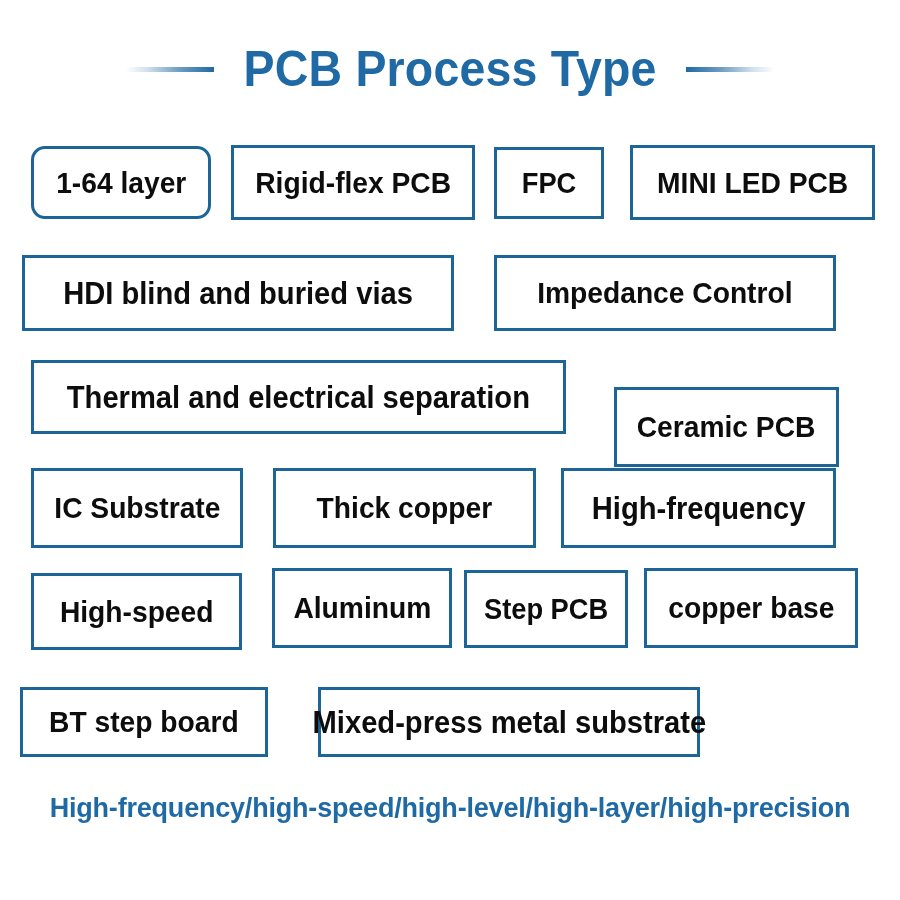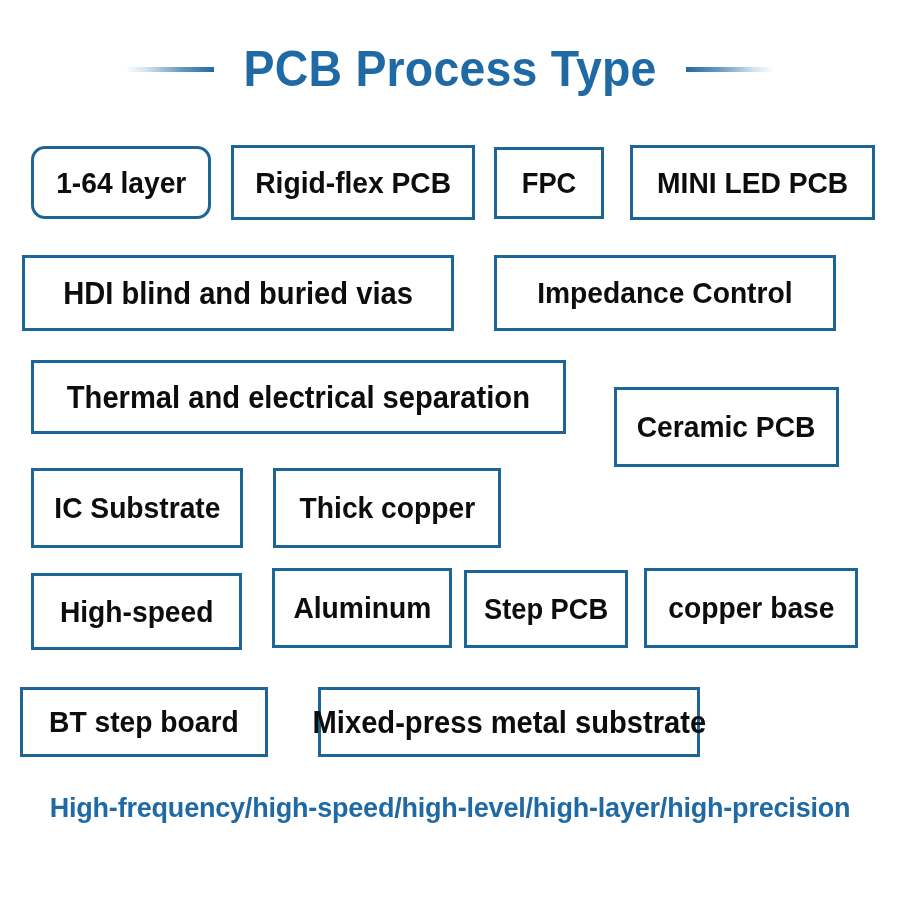--- a/index.html
+++ b/index.html
@@ -94,21 +94,21 @@
 
   
   #t-thermal-sep       { left: 31px;  top: 360px; width: 535px; height: 74px; }
   #t-thermal-sep .label       { font-size: 31px; }
   #t-ceramic-pcb       { left: 614px; top: 358px; width: 225px; height: 80px; margin-top: 29px; }
   #t-ceramic-pcb .label       { font-size: 30px; }
 
   
   #t-ic-substrate      { left: 31px;  top: 468px; width: 212px; height: 80px; }
   #t-ic-substrate .label      { font-size: 30px; }
-  #t-thick-copper      { left: 273px; top: 468px; width: 228px; height: 80px; }
+  #t-thick-copper      { left: 273px; top: 468px; width: 263px; height: 80px; }
   #t-thick-copper .label      { font-size: 30px; }
   #t-high-frequency    { left: 561px; top: 468px; width: 275px; height: 80px; }
   #t-high-frequency .label    { font-size: 31px; }
 
   
   #t-high-speed        { left: 31px;  top: 573px; width: 211px; height: 77px; }
   #t-high-speed .label        { font-size: 30px; }
   #t-aluminum          { left: 272px; top: 568px; width: 180px; height: 80px; }
   #t-aluminum .label          { font-size: 30px; }
   #t-step-pcb          { left: 464px; top: 570px; width: 164px; height: 78px; }
@@ -173,20 +173,23 @@
   <div class="tag" id="t-ceramic-pcb">
     <span class="label">Ceramic PCB</span>
   </div>
 
   <div class="tag" id="t-ic-substrate">
     <span class="label">IC Substrate</span>
   </div>
   <div class="tag" id="t-thick-copper">
     <span class="label">Thick copper</span>
   </div>
+  <div class="tag" id="t-high-frequency">
+    <span class="label">High-frequency</span>
+  </div>
 
   <div class="tag" id="t-high-speed">
     <span class="label">High-speed</span>
   </div>
   <div class="tag" id="t-aluminum">
     <span class="label">Aluminum</span>
   </div>
   <div class="tag" id="t-step-pcb">
     <span class="label">Step PCB</span>
   </div>

